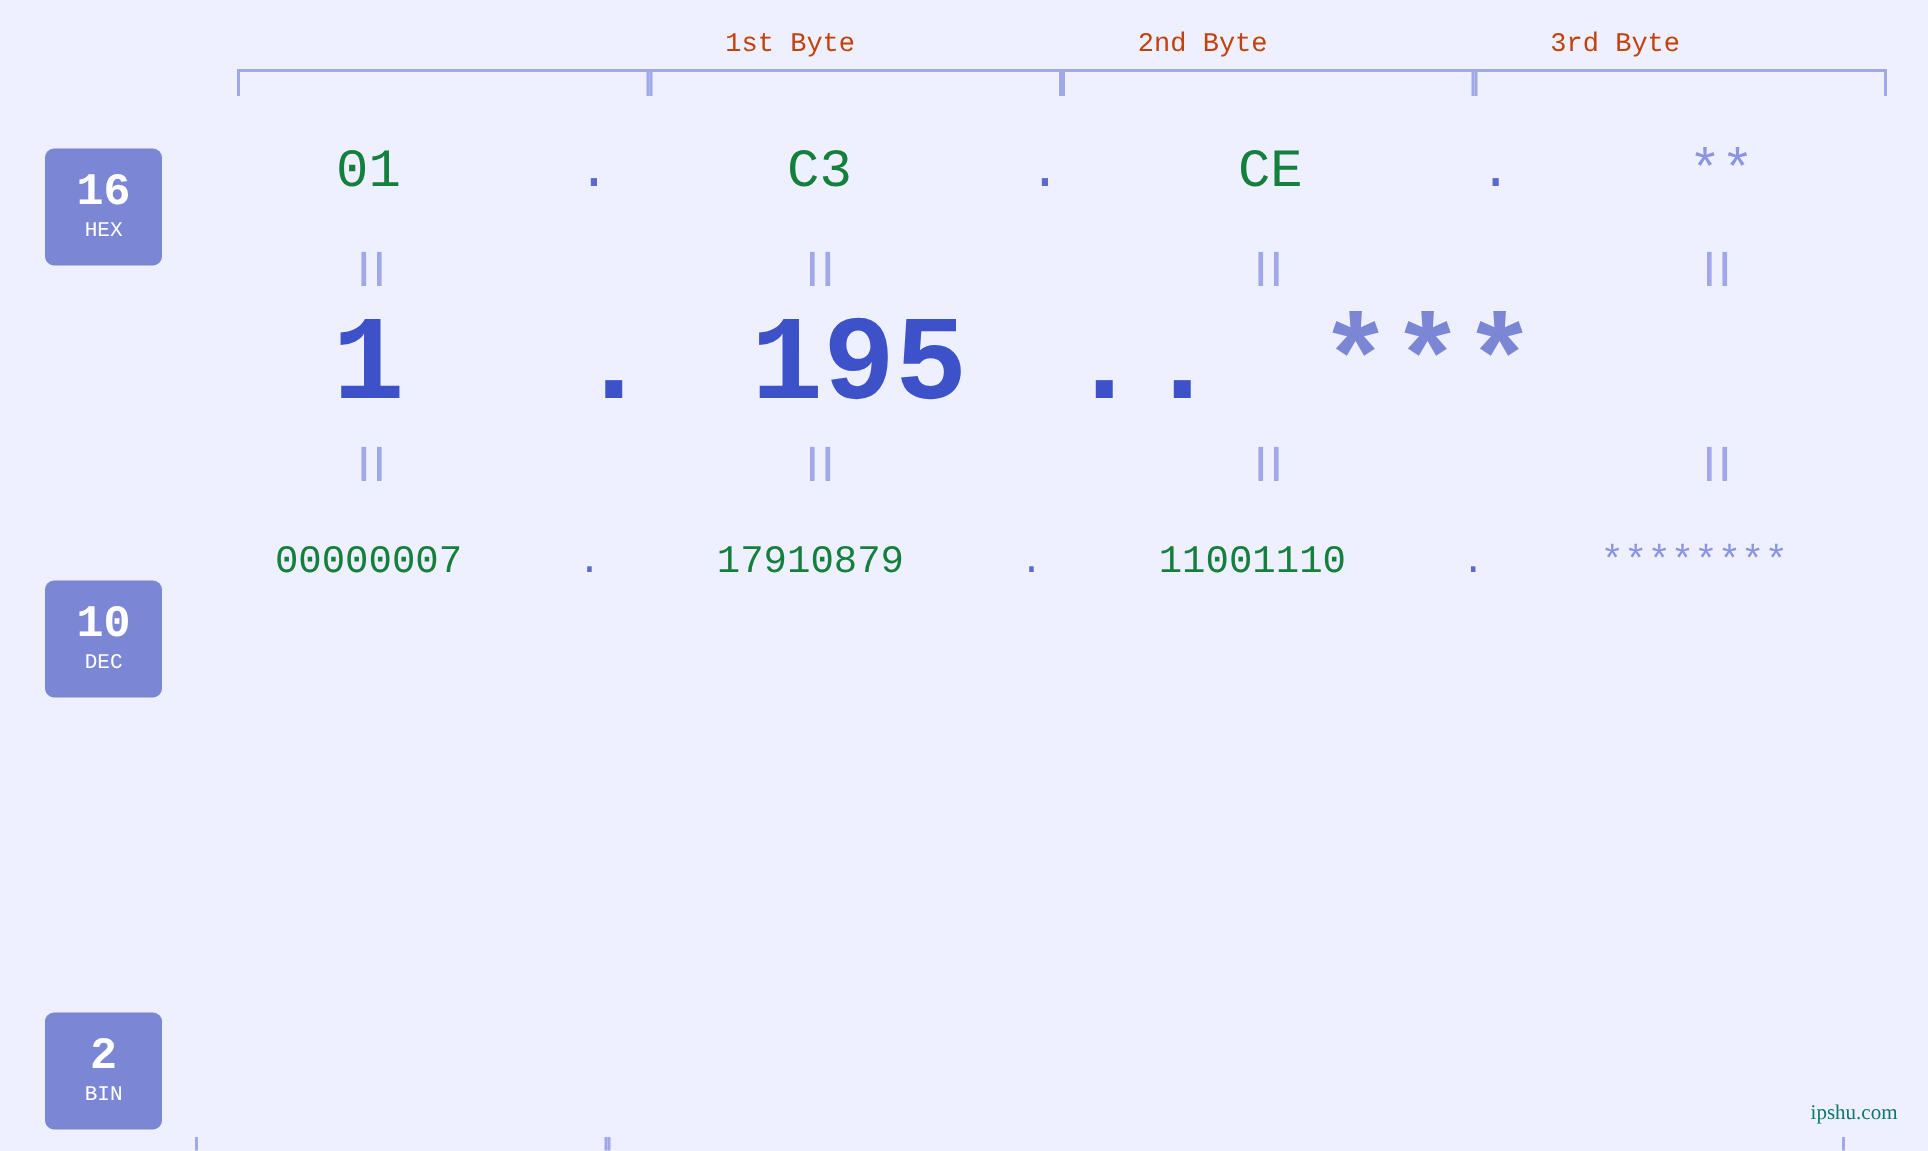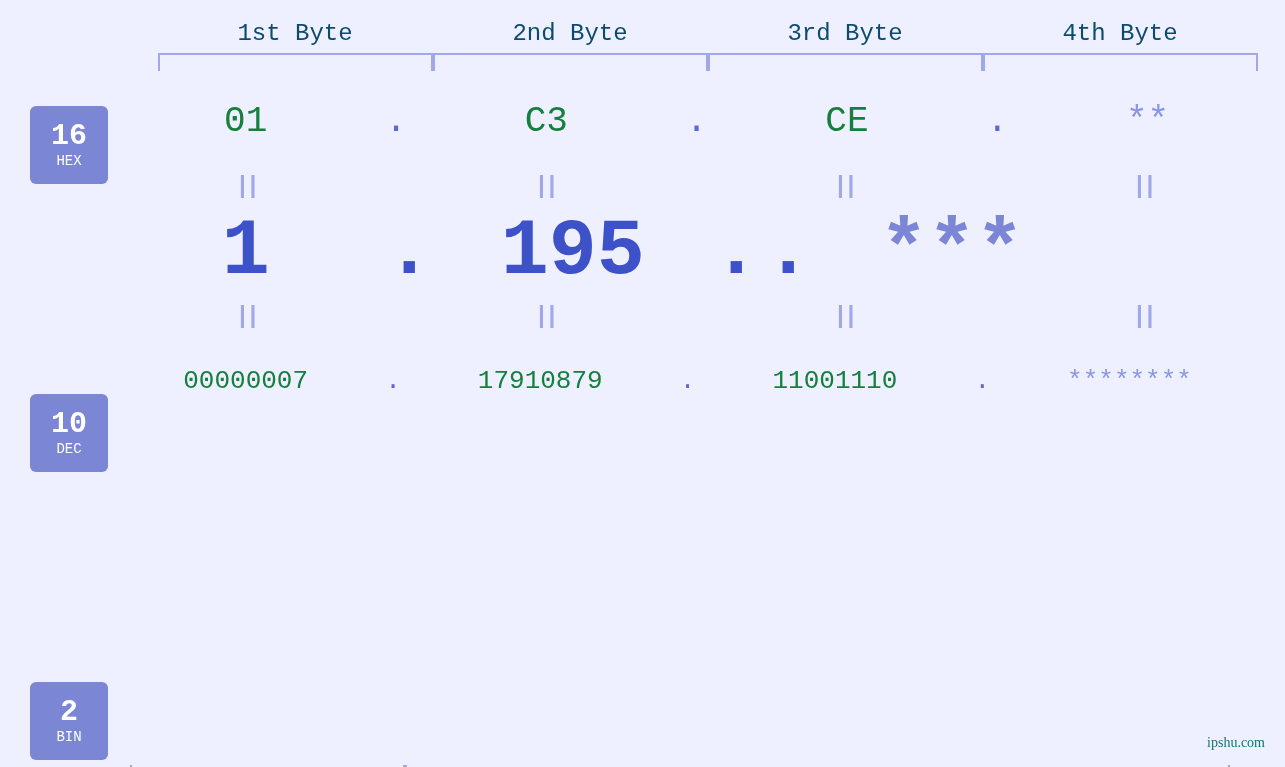--- a/index.html
+++ b/index.html
@@ -26,23 +26,23 @@
     .byte-headers {
       display: flex;
       width: 100%;
       justify-content: center;
       margin-top: 20px;
       padding-left: 130px;
     }
 
     .byte-header {
       width: 275px;
-      text-align: center;
-      color: #0c4a6e;
-      font-size: 24px;
+      text-align: right;
+      color: #c2410c;
+      font-size: 18px;
       font-family: 'Courier New', Courier, monospace;
     }
 
     
     .bracket-row {
       display: flex;
       width: 100%;
       justify-content: center;
       padding-left: 130px;
       margin-top: 6px;
@@ -224,21 +224,20 @@
   </style>
 </head>
 <body>
 
 <div class="main-container">
 
   <div class="byte-headers">
     <div class="byte-header">1st Byte</div>
     <div class="byte-header">2nd Byte</div>
     <div class="byte-header">3rd Byte</div>
-    <div class="byte-header">4th Byte</div>
   </div>
 
   <div class="bracket-row">
     <div class="bracket"></div>
     <div class="bracket"></div>
     <div class="bracket"></div>
     <div class="bracket"></div>
   </div>
 
   <div style="display:flex; flex-direction:row; width:100%; padding-left:30px; margin-top:5px;">

